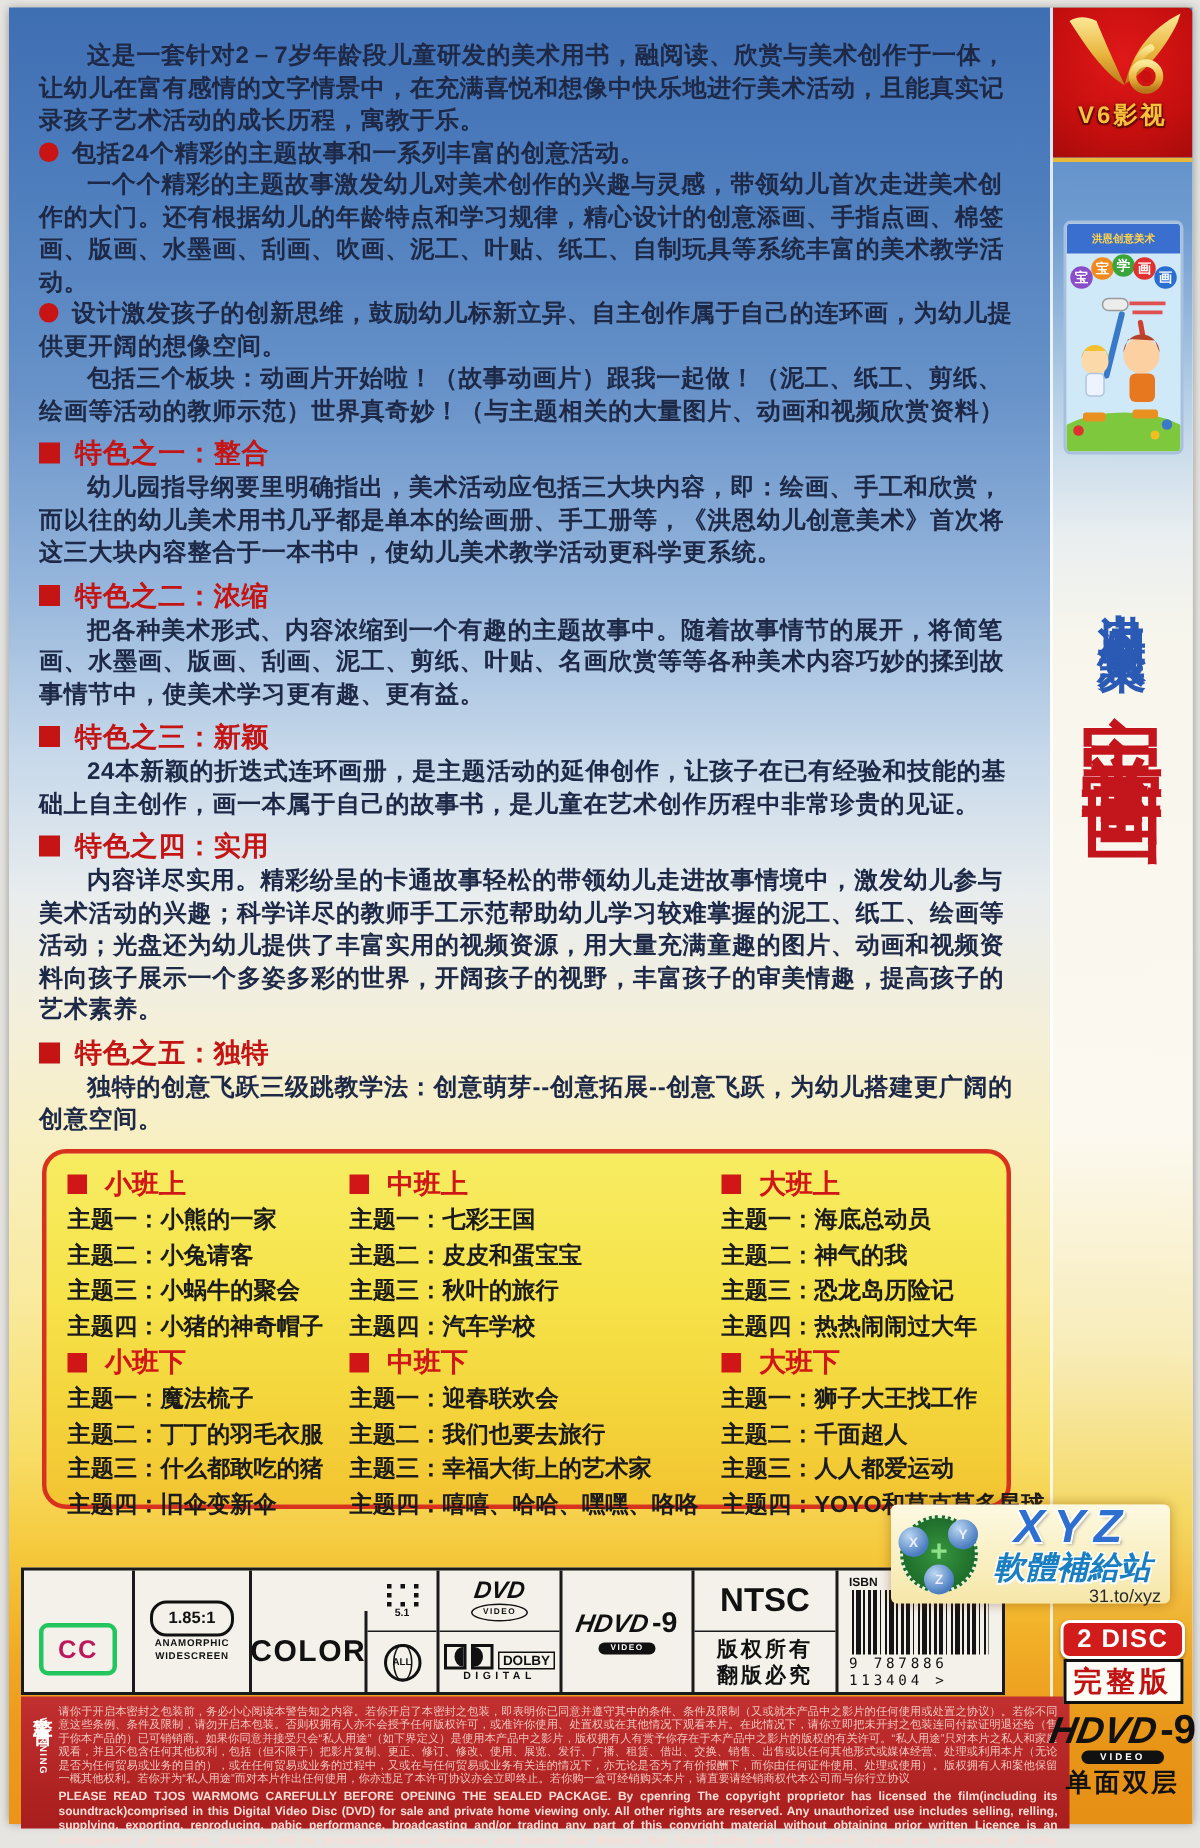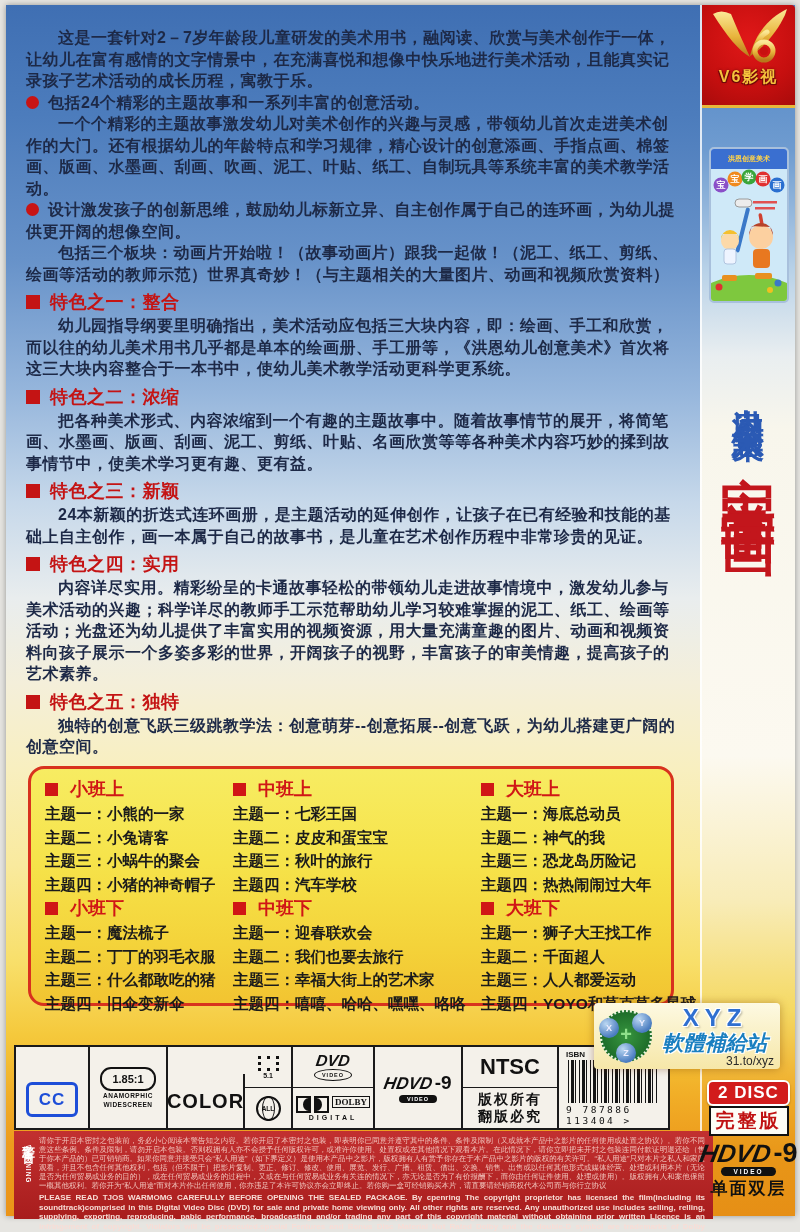--- a/index.html
+++ b/index.html
@@ -18,35 +18,35 @@
   .topics{position:absolute;left:22px;top:761px;width:646px;height:240px;border:3px solid #d8321e;border-radius:16px;
     background:linear-gradient(180deg,#f7ec62 0%,#f6e34a 40%,#f4d33a 75%,#f2c431 100%);
     box-sizing:border-box;padding:8px 10px 6px 14px;display:grid;grid-template-columns:182px 242px auto;column-gap:6px;z-index:2;}
   .tg-label{font-size:18px;font-weight:800;color:#d01616;line-height:25px;}
   .tsq{display:inline-block;width:13px;height:13px;background:#d01616;margin-right:12px;vertical-align:-1px;}
   .titem{font-size:15.5px;font-weight:700;color:#1b1b1b;line-height:23.5px;white-space:nowrap;}
   
   .badges{position:absolute;left:8px;top:1040px;width:656px;height:85px;background:#f4f1ea;border:2px solid #1a1a1a;box-sizing:border-box;display:flex;z-index:2;}
   .cell{border-right:2px solid #1a1a1a;display:flex;flex-direction:column;align-items:center;justify-content:center;box-sizing:border-box;}
   .cell:last-child{border-right:none;}
-  .ccbox{width:46px;height:29px;border:3px solid #1d4ed8;border-radius:6px;display:grid;place-items:center;font-weight:900;font-size:17px;letter-spacing:1px;color:#1d4ed8;margin-top:24px;}
+  .ccbox{width:46px;height:29px;border:3px solid #22c55e;border-radius:6px;display:grid;place-items:center;font-weight:900;font-size:17px;letter-spacing:1px;color:#be185d;margin-top:24px;}
   .ratio{width:52px;height:20px;border:2.5px solid #111;border-radius:11px;display:grid;place-items:center;font-size:11px;font-weight:800;color:#111;}
   .rsub{font-size:6.5px;font-weight:800;letter-spacing:.5px;color:#111;line-height:8px;margin-top:1px;}
   .colorword{font-size:20px;font-weight:900;letter-spacing:1px;color:#111;}
   .half{flex:1;width:100%;display:flex;flex-direction:column;align-items:center;justify-content:center;box-sizing:border-box;}
   .half+.half{border-top:1.5px solid #1a1a1a;}
   .dots{position:relative;width:21px;height:15px;}
   .dots i{position:absolute;width:3px;height:3px;background:#111;left:0;top:0;
     box-shadow:9px 0 #111,18px 0 #111,0 6px #111,18px 6px #111,0 12px #111,9px 12px #111,18px 12px #111;}
   .dnum{font-size:7px;font-weight:800;color:#111;margin-top:1px;}
   .globe{width:21px;height:21px;border:2px solid #111;border-radius:50%;position:relative;display:grid;place-items:center;font-size:6.5px;font-weight:900;color:#111;}
   .globe::before{content:'';position:absolute;inset:-2px 4px;border:1.5px solid #111;border-radius:50%;}
   .dvdword{font-style:italic;font-weight:900;font-size:16px;color:#111;transform:skewX(-8deg);line-height:16px;}
   .dvdell{width:36px;height:10px;border:1.5px solid #111;border-radius:50%;display:grid;place-items:center;font-size:5.5px;font-weight:800;letter-spacing:1px;color:#111;}
-  .ddrow{display:flex;align-items:flex-start;gap:3px;font-family:Liberation Serif, serif;}
+  .ddrow{display:flex;align-items:flex-end;gap:3px;}
   .dbox{width:11px;height:13px;border:2px solid #111;position:relative;}
   .dbox.l::after{content:'';position:absolute;right:0;top:0;bottom:0;width:6px;background:#111;border-radius:6px 0 0 6px/7px 0 0 7px;}
   .dbox.r::after{content:'';position:absolute;left:0;top:0;bottom:0;width:6px;background:#111;border-radius:0 6px 6px 0/0 7px 7px 0;}
   .dolbyname{font-size:9px;font-weight:900;color:#111;border:1.5px solid #111;padding:0 2px;}
   .digital{font-size:7px;font-weight:800;letter-spacing:3px;color:#111;margin-top:1px;}
   .hdvdrow{display:flex;align-items:baseline;}
   .hdvdword{font-style:italic;font-weight:900;font-size:17px;color:#111;transform:skewX(-10deg);}
   .hdvdnum{font-weight:900;font-size:19px;color:#111;margin-left:2px;}
   .vbanner{background:#111;color:#fff;font-size:5.5px;letter-spacing:1px;border-radius:4px;padding:1px 8px;margin-top:1px;font-weight:700;}
   .ntscword{font-size:22px;font-weight:900;color:#111;}
@@ -80,21 +80,21 @@
   .n92{font-weight:900;font-size:27px;color:#111;margin-left:3px;}
   .vban2{background:#111;color:#fff;font-size:6.5px;letter-spacing:2px;border-radius:5px;padding:1px 12px;font-weight:700;margin-top:-2px;}
   .layer{font-size:17px;font-weight:900;color:#111;letter-spacing:2px;margin-top:1px;font-family:Liberation Mono, monospace;}
   
   .wm{position:absolute;left:588px;top:998px;width:186px;height:66px;background:linear-gradient(180deg,#fdf9e2,#f6e7a8);border-radius:4px;box-shadow:0 0 8px rgba(110,50,0,.4);display:flex;align-items:center;gap:4px;padding:3px 6px;box-sizing:border-box;z-index:6;}
   .wmlogo{position:relative;width:52px;height:52px;flex:none;border-radius:50%;background:radial-gradient(circle,#37953f 0%,#1e6e2a 70%);border:2px dotted #e8f4e0;box-sizing:border-box;}
   .wmlogo .plus{position:absolute;left:50%;top:50%;transform:translate(-50%,-55%);color:#8fe08a;font-size:20px;font-weight:900;}
   .ball{position:absolute;width:20px;height:20px;border-radius:50%;background:radial-gradient(circle at 35% 30%,#bcd8f2,#4a7cc0 70%);color:#eef;font-size:9px;font-weight:900;display:grid;place-items:center;}
   .ball.x{left:-3px;top:6px;}.ball.y{right:-2px;top:1px;}.ball.z{left:14px;bottom:-3px;}
   .wmtext{display:flex;flex-direction:column;align-items:center;line-height:1;flex:1;}
-  .wmxyz{font-size:24px;font-weight:900;color:#2f6fd0;letter-spacing:6px;text-shadow:1px 1px 0 #fff,-1px -1px 0 #fff,1px -1px 0 #fff,-1px 1px 0 #fff,2px 2px 2px rgba(0,0,0,.25);}
+  .wmxyz{font-size:31px;font-weight:900;font-style:italic;color:#2f6fd0;letter-spacing:6px;text-shadow:1px 1px 0 #fff,-1px -1px 0 #fff,1px -1px 0 #fff,-1px 1px 0 #fff,2px 2px 2px rgba(0,0,0,.25);}
   .wmname{font-size:21px;font-weight:900;font-style:italic;color:#1a7fc0;margin-top:2px;text-shadow:1px 1px 0 #fff,-1px -1px 0 #fff,1px -1px 0 #fff,-1px 1px 0 #fff;}
   .wmurl{font-size:12px;color:#2a2a2a;align-self:flex-end;margin-top:2px;}
 </style>
 </head>
 <body>
 
 <div class="card">
 
   <div class="main">
     <div class="copy">

